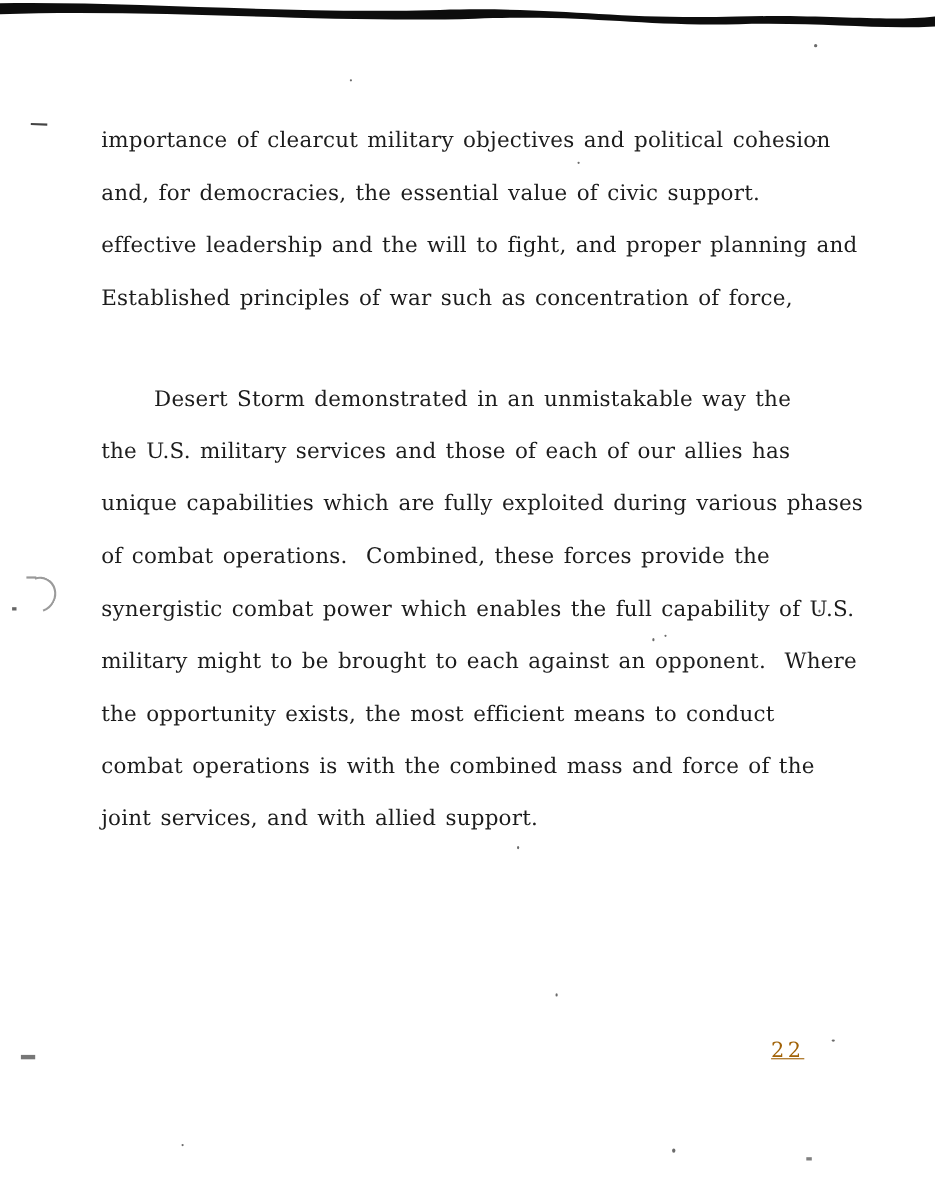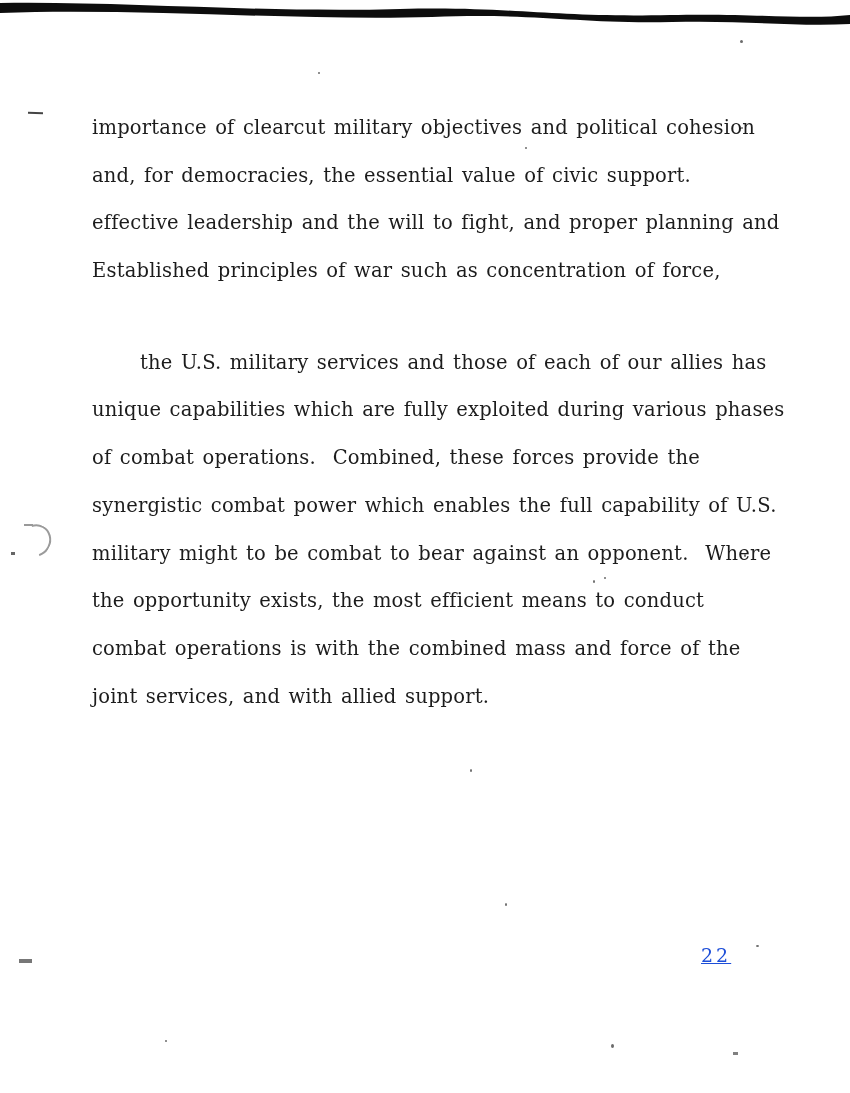--- a/index.html
+++ b/index.html
@@ -20,21 +20,21 @@
     color:#1c1c1c;
     letter-spacing:0.2px;
     word-spacing:2px;
   }
   .line { height:47.7px; line-height:47.7px; white-space:pre; }
   .indent-first .line:first-child { padding-left:48px; }
   .para-gap { height:44px; }
   
   .page-number {
     position:absolute; left:701px; top:944px;
-    font-size:19px; letter-spacing:3px; color:#1d4ed8;text-decoration:underline;
+    font-size:19px; letter-spacing:3px; color:#a16207;text-decoration:underline;
   }
   
   .dash-mark { position:absolute; background:#555; }
   .dash-top-left   { left:28px;  top:112px; width:15px; height:2px; transform:rotate(2deg); background:#444; }
   .dash-bottom-left{ left:19px;  top:959px; width:13px; height:4px; background:#777; }
   .circle-mark {
     position:absolute; left:20px; top:524px; width:27px; height:29px;
     border:2px solid #8a8a8a; border-radius:50%;
     border-left-color:transparent; border-bottom-color:transparent;
     transform:rotate(28deg); opacity:.85;
@@ -88,25 +88,26 @@
     <div>
       <div class="line">importance of clearcut military objectives and political cohesion</div>
       <div class="line">and, for democracies, the essential value of civic support.</div>
       <div class="line">effective leadership and the will to fight, and proper planning and</div>
       <div class="line">Established principles of war such as concentration of force,</div>
     </div>
 
     <div class="para-gap"></div>
 
     <div class="indent-first">
+      <div class="line">Desert Storm demonstrated in an unmistakable way the</div>
       <div class="line">the U.S. military services and those of each of our allies has</div>
       <div class="line">unique capabilities which are fully exploited during various phases</div>
       <div class="line">of combat operations.  Combined, these forces provide the</div>
       <div class="line">synergistic combat power which enables the full capability of U.S.</div>
-      <div class="line">military might to be combat to bear against an opponent.  Where</div>
+      <div class="line">military might to be brought to each against an opponent.  Where</div>
       <div class="line">the opportunity exists, the most efficient means to conduct</div>
       <div class="line">combat operations is with the combined mass and force of the</div>
       <div class="line">joint services, and with allied support.</div>
     </div>
 
   </div>
 
   <div class="page-number">22</div>
 
 </div>

